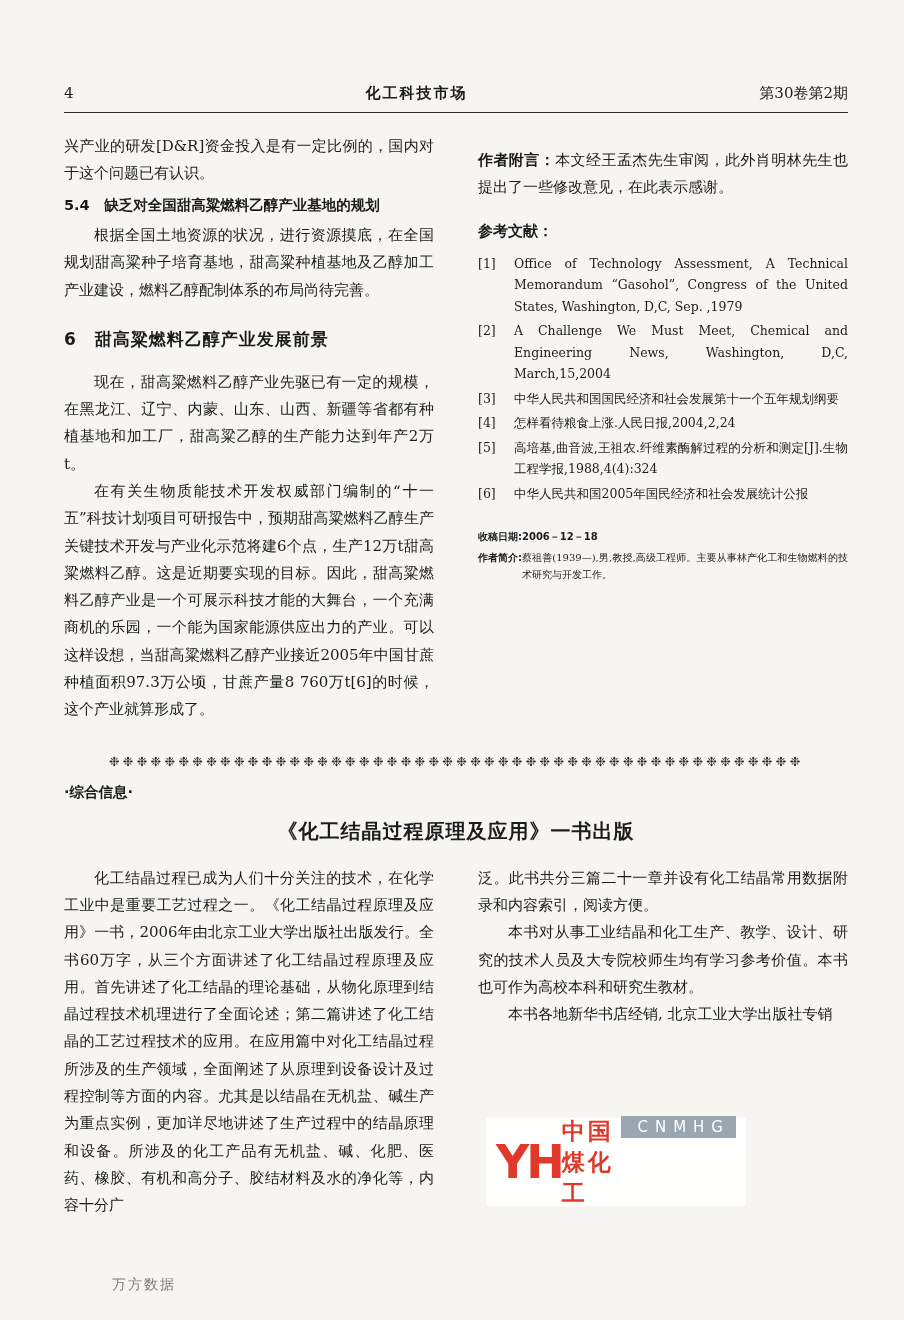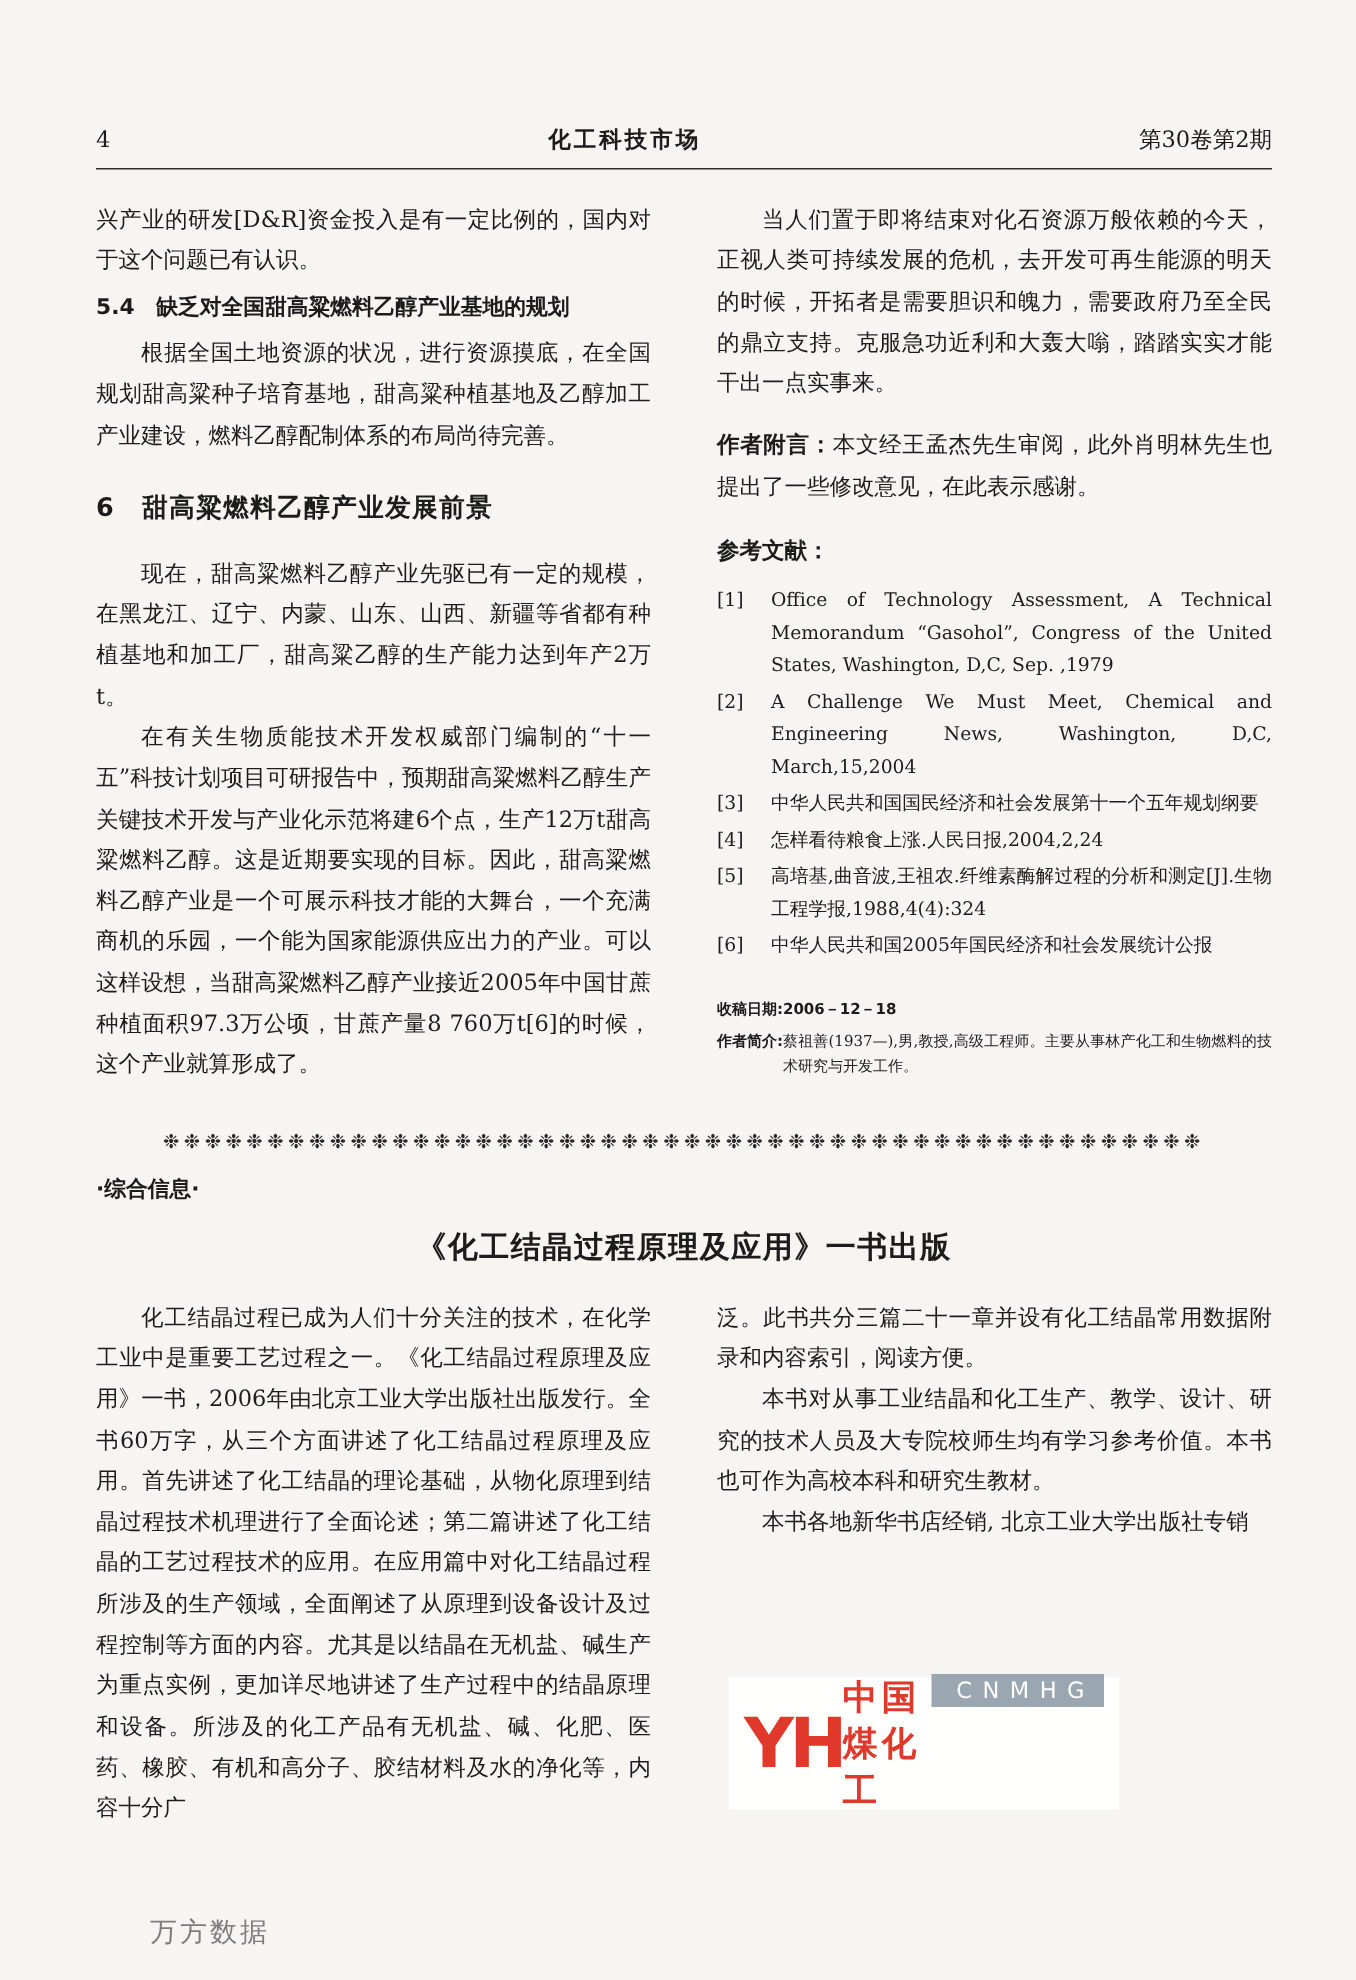--- a/index.html
+++ b/index.html
@@ -74,22 +74,22 @@
   .wm-name{
     color:#e0392b;font-weight:bold;font-size:23px;letter-spacing:3px;
     font-family:"DejaVu Sans","Liberation Sans",sans-serif;
   }
   .wm-abbr{
     background:#9aa7b0;color:#ffffff;font-size:15px;letter-spacing:7px;
     padding:2px 6px 2px 16px;align-self:flex-start;
     font-family:"DejaVu Sans","Liberation Sans",sans-serif;
   }
   .page-footer{
-    position:absolute;left:100px;top:1276px;
-    color:#7d7d7d;font-size:18px;letter-spacing:2px;
+    position:absolute;left:112px;top:1276px;
+    color:#7d7d7d;font-size:14px;letter-spacing:2px;
   }
 </style>
 </head>
 <body>
 
 <div class="page">
 
   <div class="journal-header">
     <span>4</span>
     <span class="jtitle">化工科技市场</span>
@@ -100,21 +100,20 @@
     <div class="col">
       <p class="noindent">兴产业的研发[D&amp;R]资金投入是有一定比例的，国内对于这个问题已有认识。</p>
       <div class="h-sub">5.4　缺乏对全国甜高粱燃料乙醇产业基地的规划</div>
       <p>根据全国土地资源的状况，进行资源摸底，在全国规划甜高粱种子培育基地，甜高粱种植基地及乙醇加工产业建设，燃料乙醇配制体系的布局尚待完善。</p>
       <div class="h-section">6　甜高粱燃料乙醇产业发展前景</div>
       <p>现在，甜高粱燃料乙醇产业先驱已有一定的规模，在黑龙江、辽宁、内蒙、山东、山西、新疆等省都有种植基地和加工厂，甜高粱乙醇的生产能力达到年产2万t。</p>
       <p>在有关生物质能技术开发权威部门编制的“十一五”科技计划项目可研报告中，预期甜高粱燃料乙醇生产关键技术开发与产业化示范将建6个点，生产12万t甜高粱燃料乙醇。这是近期要实现的目标。因此，甜高粱燃料乙醇产业是一个可展示科技才能的大舞台，一个充满商机的乐园，一个能为国家能源供应出力的产业。可以这样设想，当甜高粱燃料乙醇产业接近2005年中国甘蔗种植面积97.3万公顷，甘蔗产量8 760万t[6]的时候，这个产业就算形成了。</p>
     </div>
 
     <div class="col">
-      <p>当人们置于即将结束对化石资源万般依赖的今天，正视人类可持续发展的危机，去开发可再生能源的明天的时候，开拓者是需要胆识和魄力，需要政府乃至全民的鼎立支持。克服急功近利和大轰大嗡，踏踏实实才能干出一点实事来。</p>
       <p class="noindent note-para">
         <span class="note-label">作者附言：</span><span>本文经王孟杰先生审阅，此外肖明林先生也提出了一些修改意见，在此表示感谢。</span>
       </p>
       <p class="noindent refs-label-line">
         <span class="refs-label">参考文献：</span>
       </p>
       <div class="refs">
         <div class="ref">
           <span class="ref-num">[1]</span>
           <span class="ref-text">Office of Technology Assessment, A Technical Memorandum “Gasohol”, Congress of the United States, Washington, D,C, Sep. ,1979</span>
@@ -137,21 +136,21 @@
         </div>
         <div class="ref">
           <span class="ref-num">[6]</span>
           <span class="ref-text">中华人民共和国2005年国民经济和社会发展统计公报</span>
         </div>
       </div>
       <div class="meta">
         <div class="received">收稿日期:2006－12－18</div>
         <div class="bio">
           <span class="bio-label">作者简介:</span>
-          <span class="bio-text">蔡祖善(1937—),男,教授,高级工程师。主要从事林产化工和生物燃料的技术研究与开发工作。</span>
+          <span class="bio-text">蔡祖善(1939—),男,教授,高级工程师。主要从事林产化工和生物燃料的技术研究与开发工作。</span>
         </div>
       </div>
     </div>
   </div>
 
   <div class="ornament">❉❉❉❉❉❉❉❉❉❉❉❉❉❉❉❉❉❉❉❉❉❉❉❉❉❉❉❉❉❉❉❉❉❉❉❉❉❉❉❉❉❉❉❉❉❉❉❉❉❉</div>
 
   <div class="section-marker">·综合信息·</div>
 
   <div class="article-title">《化工结晶过程原理及应用》一书出版</div>

